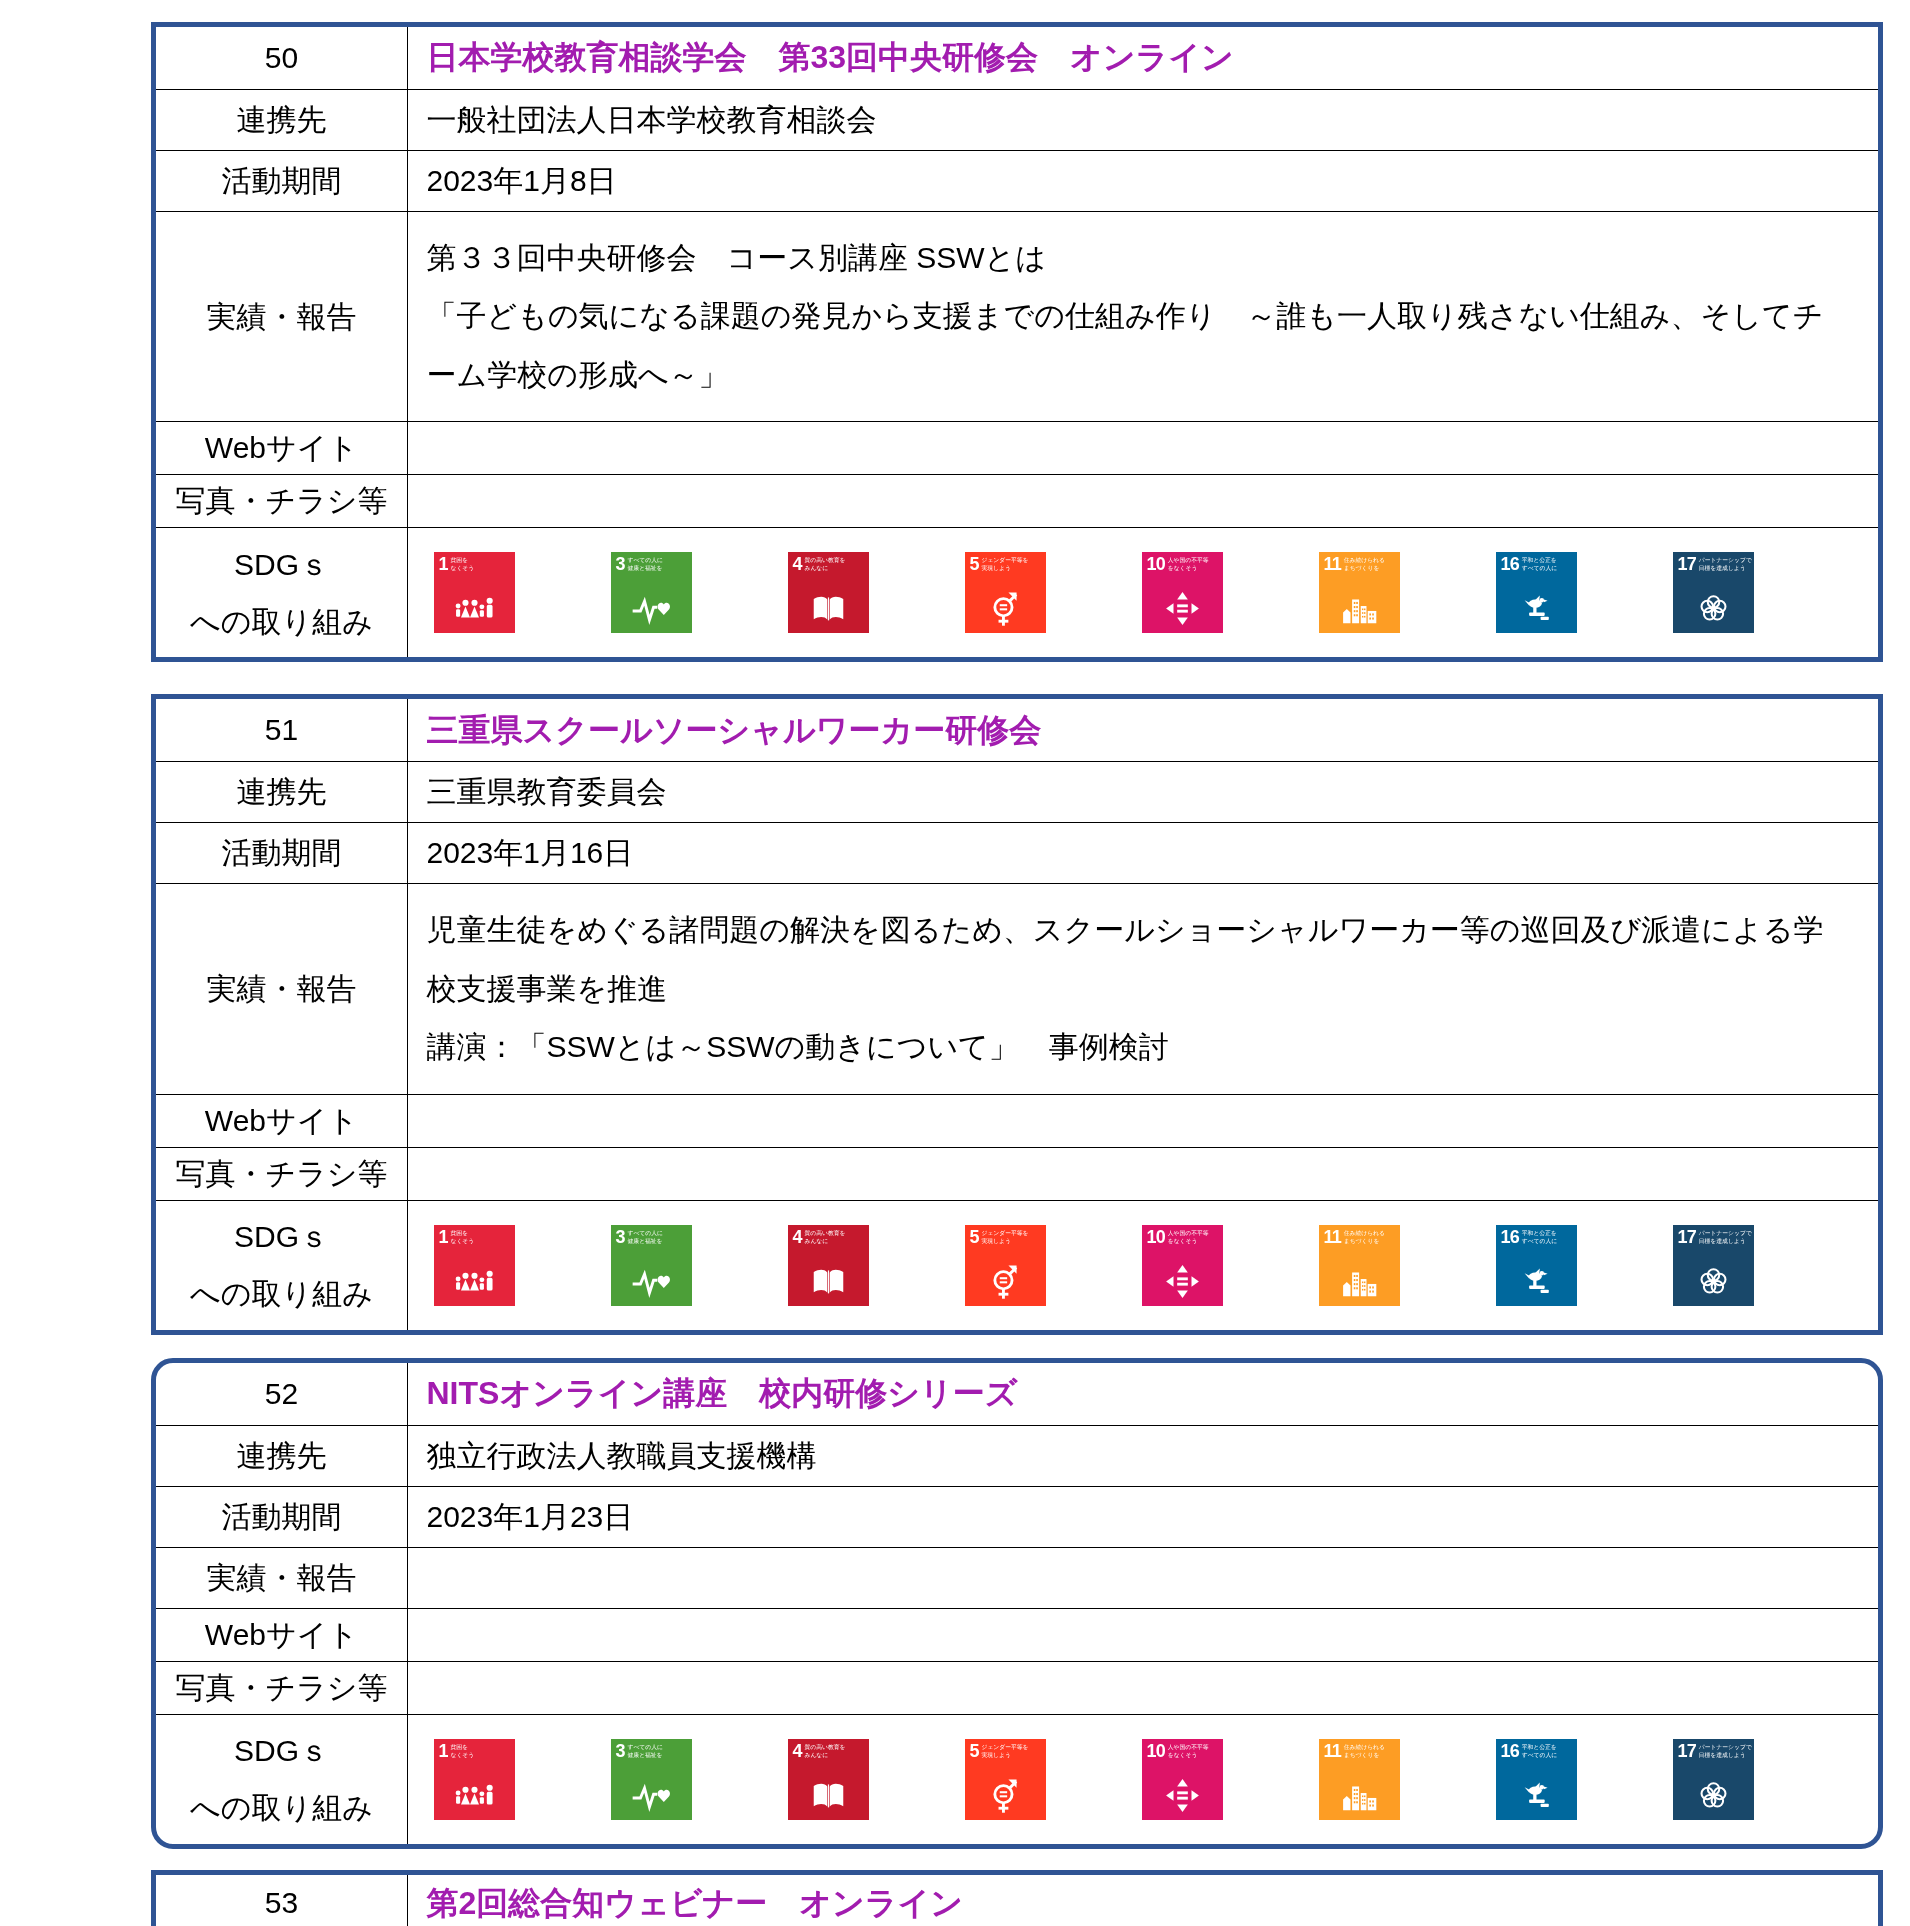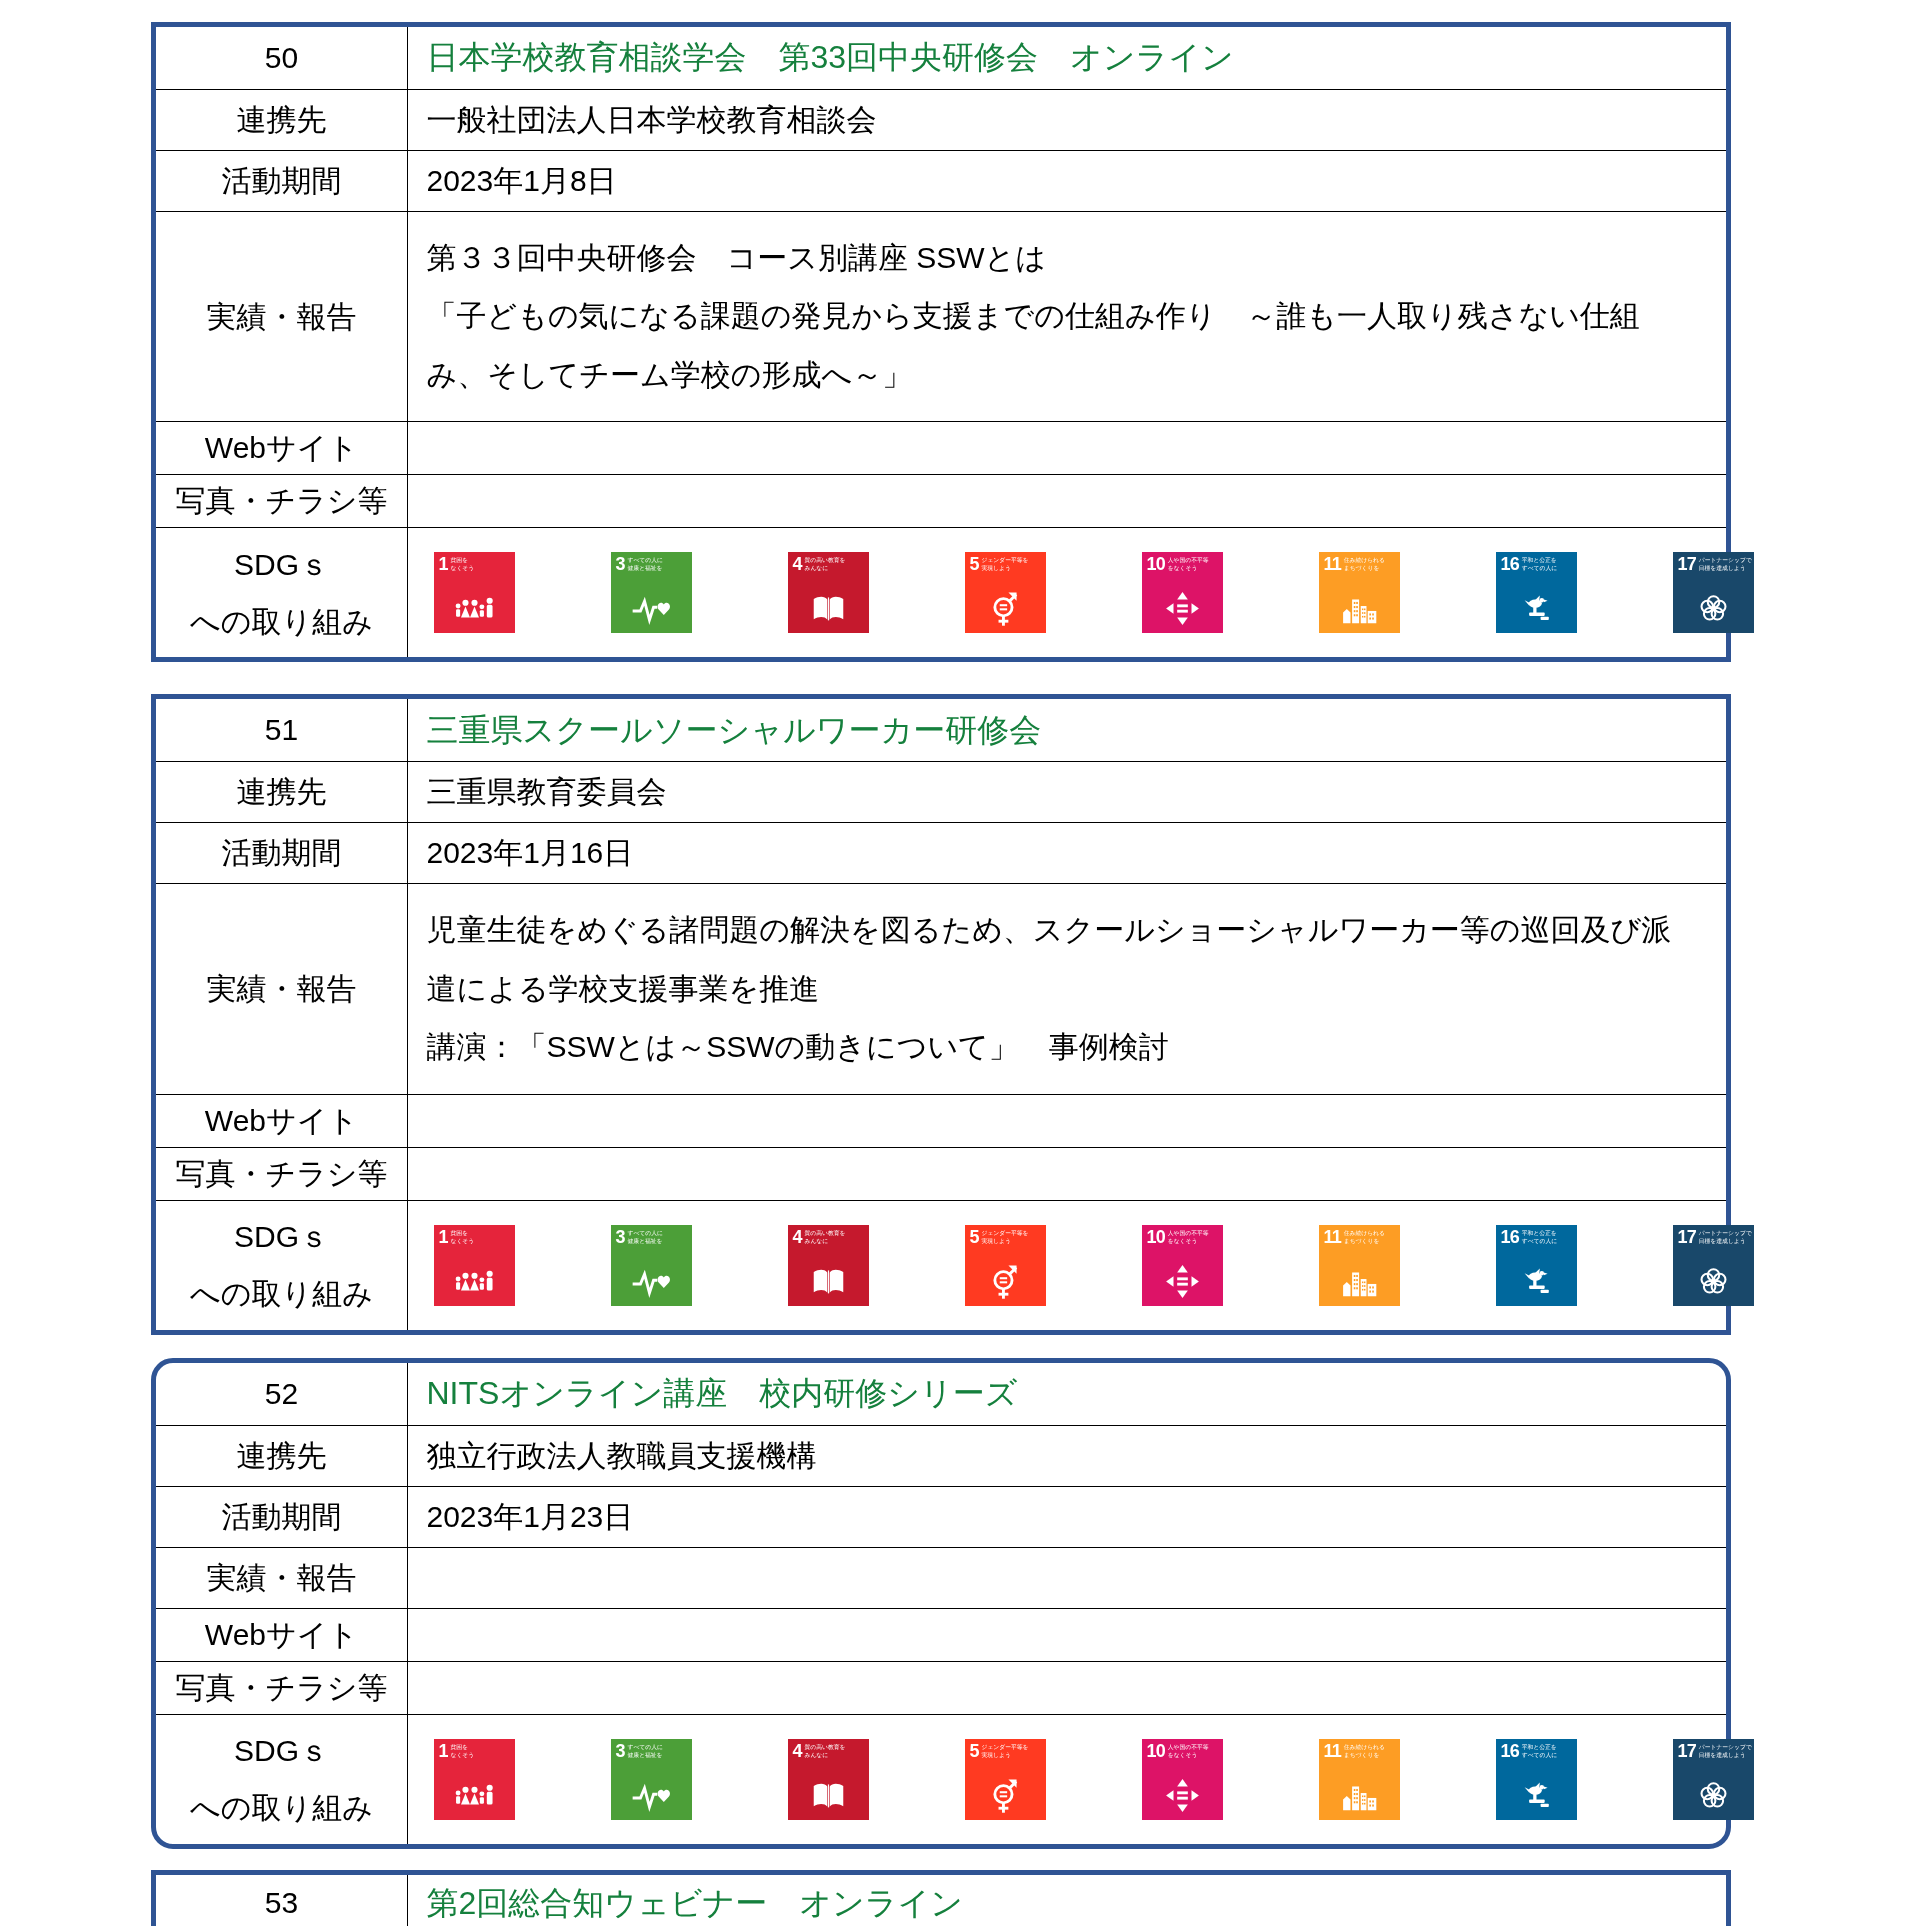--- a/index.html
+++ b/index.html
@@ -7,21 +7,21 @@
     width: 1911px;
     min-height: 2281px;
     background: #ffffff;
     font-family: "Liberation Sans", "DejaVu Sans", sans-serif;
     color: #000000;
   }
   .page { padding: 21.6px 28px 15.4px 151px; }
 
   .card {
     box-sizing: border-box;
-    width: 1580px;
+    width: 1732px;
     border: 5.4px solid #2f5494;
     background: #ffffff;
   }
   .card + .card { margin-top: 32px; }
   .card.gap-60 { margin-top: 23px; border-radius: 22px; }
   .card.gap-56 { margin-top: 21.6px; }
 
   .row { display: flex; align-items: stretch; border-top: 1.5px solid #000; }
   .row:first-child { border-top: none; }
 
@@ -54,22 +54,22 @@
   .r-report  { min-height: 179px; }
   .r-web     { min-height: 52px; }
   .r-photos  { min-height: 52px; }
   .r-sdg     { min-height: 129px; }
 
   .card.short .r-report { min-height: 60px; }
 
   .card.compact .r-title   { min-height: 49px; }
 
   .title-text {
-    color: #15803d;
-    font-weight: 400;
+    color: #a21caf;
+    font-weight: 700;
     font-size: 32px;
   }
   .report {
     line-height: 1.95;
     white-space: pre-line;
     align-items: flex-start;
     padding-top: 17px;
     padding-bottom: 17px;
   }
   .sdg-label-cell span { display: block; text-align: center; }

